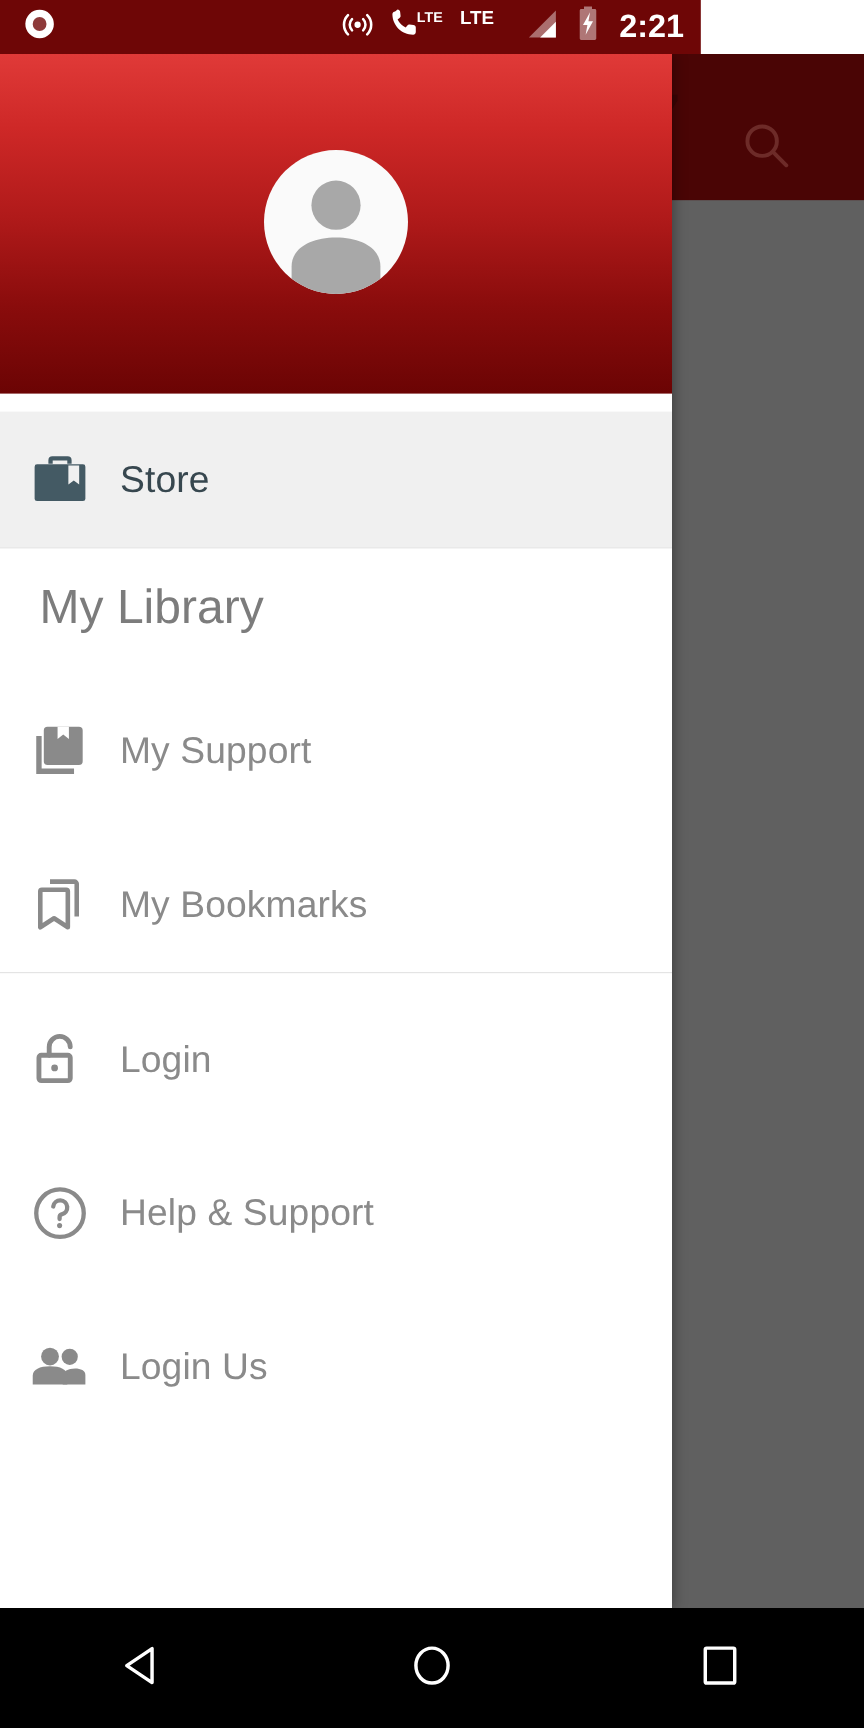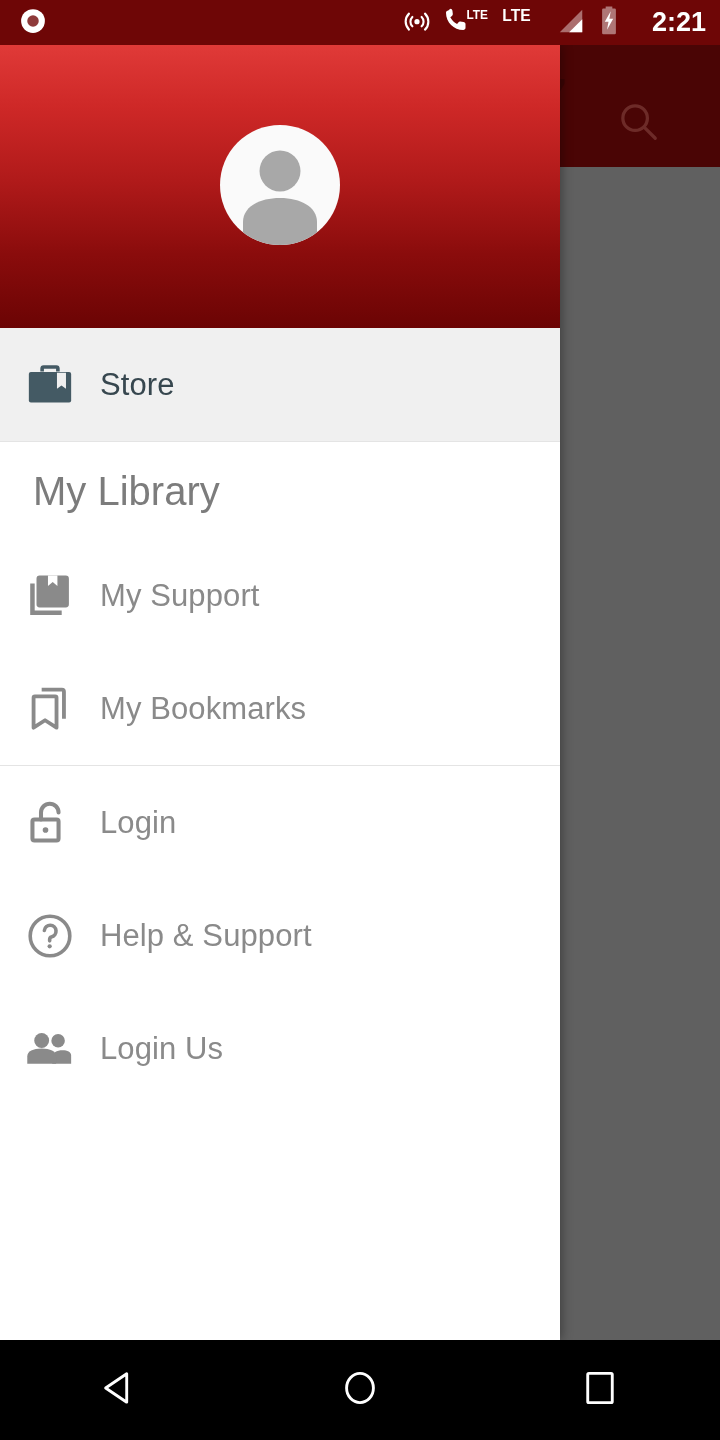--- a/index.html
+++ b/index.html
@@ -17,21 +17,21 @@
     width: 720px;
     height: 1440px;
     background: #ffffff;
     overflow: hidden;
   }
 
   
   #status-bar {
     position: absolute;
     top: 0; left: 0;
-    width: 720px;
+    width: 584px;
     height: 45px;
     background: #6E0606;
     display: flex;
     align-items: center;
     z-index: 40;
   }
   .sb-left { padding-left: 18px; display: flex; align-items: center; }
   .sb-right {
     margin-left: auto;
     padding-right: 14px;
@@ -39,21 +39,21 @@
     align-items: center;
     gap: 11px;
   }
   .sb-icon { display: block; }
   #status-clock {
     color: #ffffff;
     font-size: 27px;
     font-weight: bold;
     letter-spacing: 0px;
     line-height: 1;
-    margin-left: 20px;
+    margin-left: 3px;
   }
 
   
   #app-behind {
     position: absolute;
     top: 45px; left: 0;
     width: 720px;
     height: 1295px;
     background: #606060;
     z-index: 5;
@@ -124,20 +124,21 @@
     height: 1px;
     background: #E4E4E4;
   }
 
   .nav-item {
     display: flex;
     align-items: center;
     width: 560px;
     height: 113px;
     background: #ffffff;
+    margin-top: 15px;
   }
   .nav-item.selected { background: #F0F0F0; }
 
   .nav-icon {
     width: 100px;
     min-width: 100px;
     display: flex;
     align-items: center;
     justify-content: center;
   }

